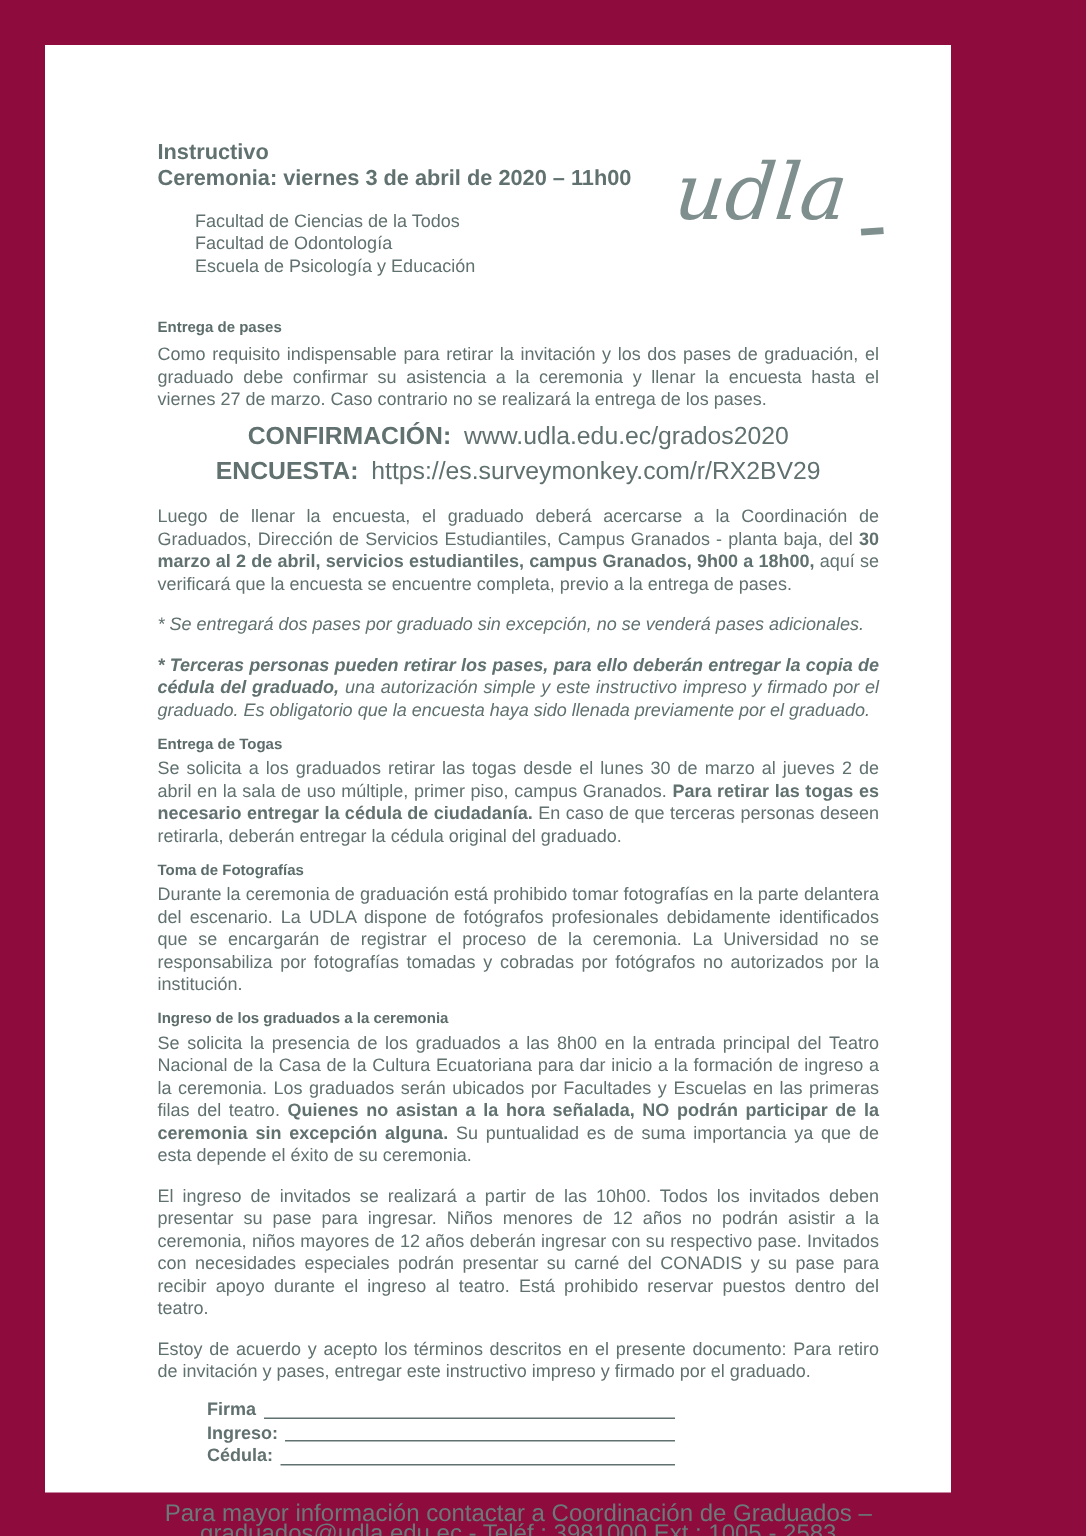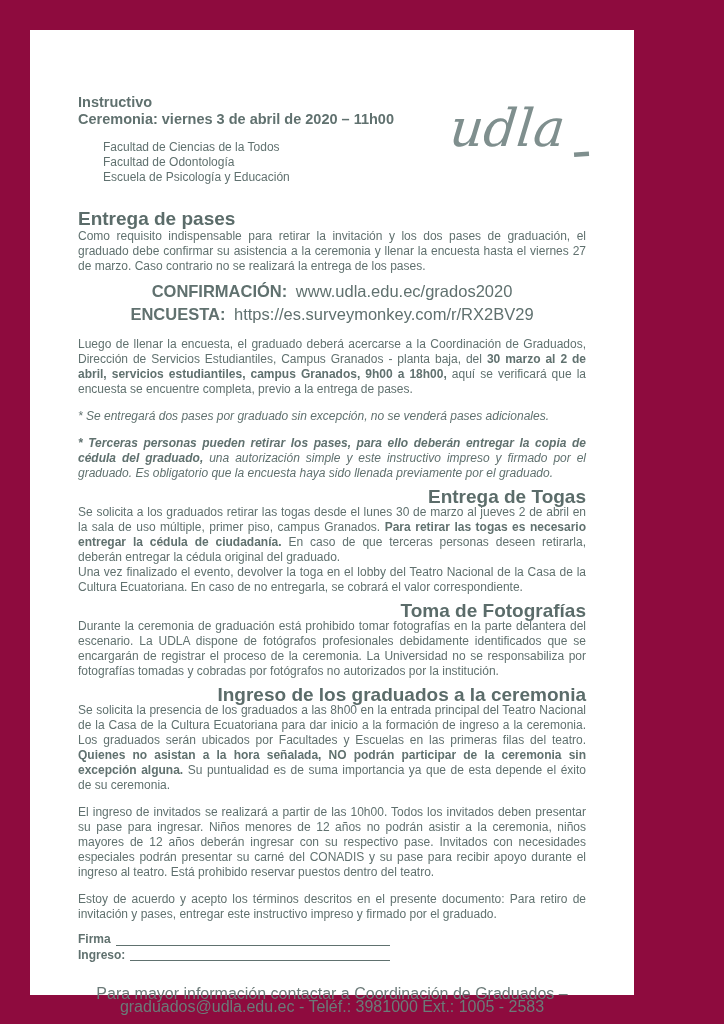--- a/index.html
+++ b/index.html
@@ -4,43 +4,43 @@
 <style>
   html,body{margin:0;padding:0;}
   body{
     width:724px;height:1024px;position:relative;overflow:hidden;
     background:#8E0B3E;
     font-family:"Liberation Sans",sans-serif;
   }
   .sheet{
     position:absolute;left:30px;top:30px;width:604px;height:965px;
     background:#FFFFFF;box-sizing:border-box;
-    padding:64px 48px 0 48px;
+    padding:64px 48px 0 75px;
     color:#60716F;
     font-size:12px;line-height:15px;
   }
   .header{position:relative;}
   .title-line{font-weight:bold;font-size:14.5px;line-height:17px;}
   .faculties{margin-top:12px;padding-left:25px;}
   .faculty{line-height:15px;}
   .logo{position:absolute;top:0;right:-14px;width:152px;height:72px;}
-  h2{font-size:19px;font-weight:bold;margin:0;line-height:17px;color:#5B6C6A;}
+  h2{font-size:10px;font-weight:bold;margin:0;line-height:17px;color:#5B6C6A;}
   p{margin:0;text-align:justify;}
   .b{font-weight:bold;}
   .i{font-style:italic;}
   .mt-h-pases{margin-top:25px;}
   .mt-intro{margin-top:2px;}
   .cline{text-align:center;font-size:16.5px;line-height:21px;margin:0;}
   .cline .b{margin-right:4px;}
   .mt-cline1{margin-top:7px;}
   .mt-cline2{margin-top:2px;}
   .mt-p{margin-top:12px;}
-  .mt-h{margin-top:7px;text-align:right;}
+  .mt-h{margin-top:7px;}
   .signature{margin-top:10px;}
-  .sig-row{display:flex;width:312px;line-height:15.5px;}
+  .sig-row{display:flex;width:312px;line-height:15.5px;margin-left:33px;}
   .sig-label{font-weight:bold;}
   .sig-line{flex:1;border-bottom:1.4px solid #60716F;margin:0 0 2px 5px;}
   .footer{margin-top:24px;text-align:center;font-size:16px;line-height:13px;color:#6B7A78;}
 </style>
 </head>
 <body>
 
 <div class="sheet">
 
   <div class="header">
@@ -66,36 +66,39 @@
 
   <p class="cline mt-cline1"><span class="b">CONFIRMACIÓN:</span><span> www.udla.edu.ec/grados2020</span></p>
   <p class="cline mt-cline2"><span class="b">ENCUESTA:</span><span> https://es.surveymonkey.com/r/RX2BV29</span></p>
 
   <p class="mt-p"><span>Luego de llenar la encuesta, el graduado deberá acercarse a la Coordinación de Graduados, Dirección de Servicios Estudiantiles, Campus Granados - planta baja, del </span><span class="b">30 marzo al 2 de abril, servicios estudiantiles, campus Granados, 9h00 a 18h00,</span><span> aquí se verificará que la encuesta se encuentre completa, previo a la entrega de pases.</span></p>
   <p class="mt-p"><span class="i">* Se entregará dos pases por graduado sin excepción, no se venderá pases adicionales.</span></p>
   <p class="mt-p"><span class="b i">* Terceras personas pueden retirar los pases, para ello deberán entregar la copia de cédula del graduado,</span><span class="i"> una autorización simple y este instructivo impreso y firmado por el graduado. Es obligatorio que la encuesta haya sido llenada previamente por el graduado.</span></p>
 
   <h2 class="mt-h">Entrega de Togas</h2>
   <p><span>Se solicita a los graduados retirar las togas desde el lunes 30 de marzo al jueves 2 de abril en la sala de uso múltiple, primer piso, campus Granados. </span><span class="b">Para retirar las togas es necesario entregar la cédula de ciudadanía.</span><span> En caso de que terceras personas deseen retirarla, deberán entregar la cédula original del graduado.</span></p>
-  <p><span>Una vez finalizado el evento, devolver la toga en el lobby del Teatro Nacional de la Casa de la Cultura Ecuatoriana. En caso de no entregarla, se cobrará el valor correspondiente.</span></p>
 
   <h2 class="mt-h">Toma de Fotografías</h2>
   <p><span>Durante la ceremonia de graduación está prohibido tomar fotografías en la parte delantera del escenario. La UDLA dispone de fotógrafos profesionales debidamente identificados que se encargarán de registrar el proceso de la ceremonia. La Universidad no se responsabiliza por fotografías tomadas y cobradas por fotógrafos no autorizados por la institución.</span></p>
 
   <h2 class="mt-h">Ingreso de los graduados a la ceremonia</h2>
   <p><span>Se solicita la presencia de los graduados a las 8h00 en la entrada principal del Teatro Nacional de la Casa de la Cultura Ecuatoriana para dar inicio a la formación de ingreso a la ceremonia. Los graduados serán ubicados por Facultades y Escuelas en las primeras filas del teatro. </span><span class="b">Quienes no asistan a la hora señalada, NO podrán participar de la ceremonia sin excepción alguna.</span><span> Su puntualidad es de suma importancia ya que de esta depende el éxito de su ceremonia.</span></p>
   <p class="mt-p"><span>El ingreso de invitados se realizará a partir de las 10h00.  Todos los invitados deben presentar su pase para ingresar. Niños menores de 12 años no podrán asistir a la ceremonia, niños mayores de 12 años deberán ingresar con su respectivo pase. Invitados con necesidades especiales podrán presentar su carné del CONADIS y su pase para recibir apoyo durante el ingreso al teatro. Está prohibido reservar puestos dentro del teatro.</span></p>
   <p class="mt-p"><span>Estoy de acuerdo y acepto los términos descritos en el presente documento: Para retiro de invitación y pases, entregar este instructivo impreso y firmado por el graduado.</span></p>
 
   <div class="signature">
     <div class="sig-row">
       <span class="sig-label">Firma</span>
       <span class="sig-line"></span>
     </div>
     <div class="sig-row">
       <span class="sig-label">Ingreso:</span>
       <span class="sig-line"></span>
     </div>
+    <div class="sig-row">
+      <span class="sig-label">Cédula:</span>
+      <span class="sig-line"></span>
+    </div>
   </div>
 
   <div class="footer">Para mayor información contactar a Coordinación de Graduados – graduados@udla.edu.ec - Teléf.: 3981000 Ext.: 1005 - 2583</div>
 
 </div>
 
 </body></html>

